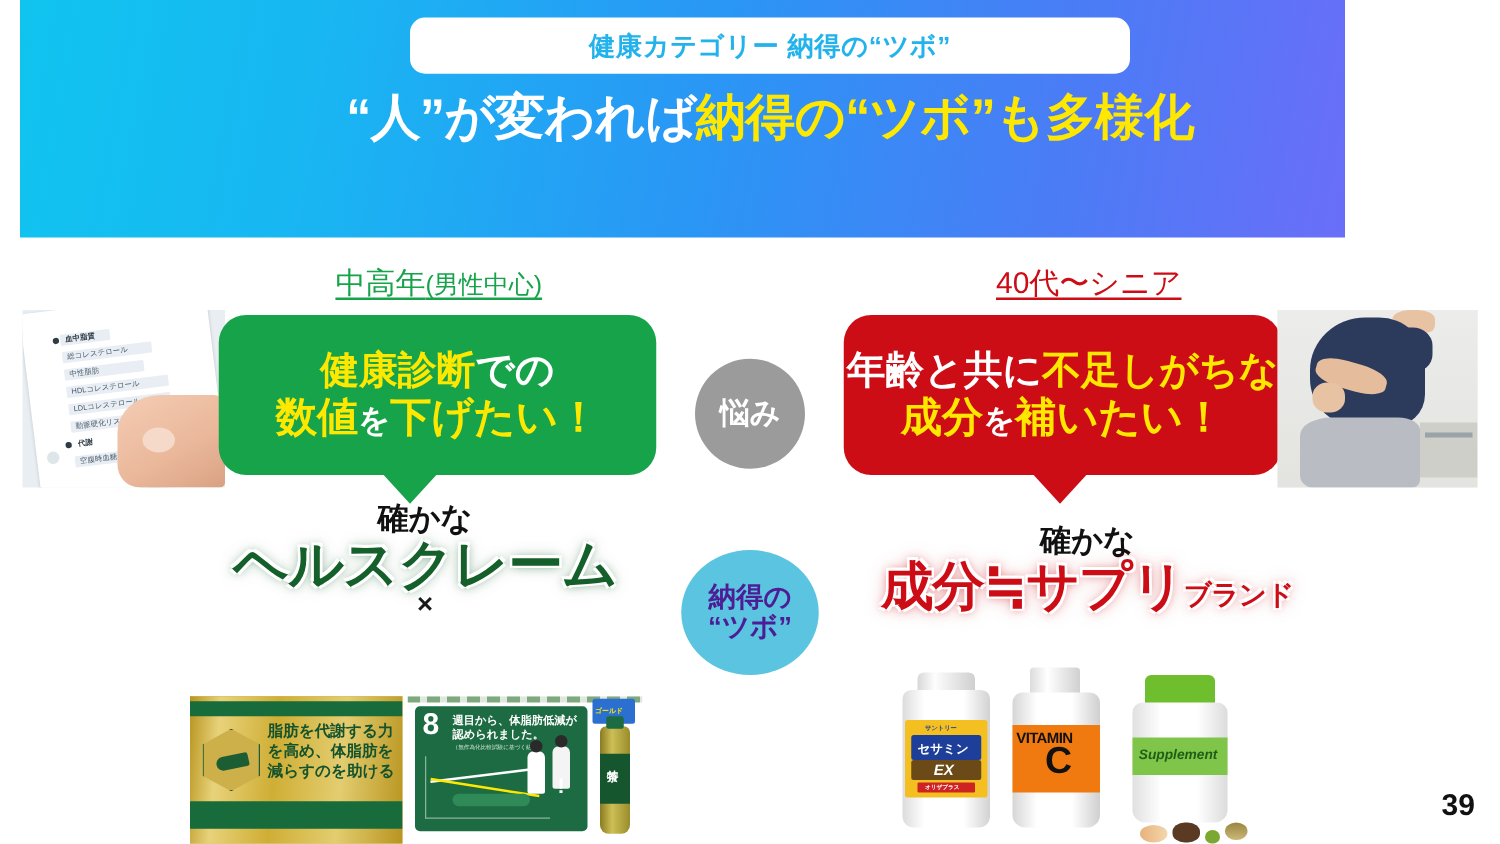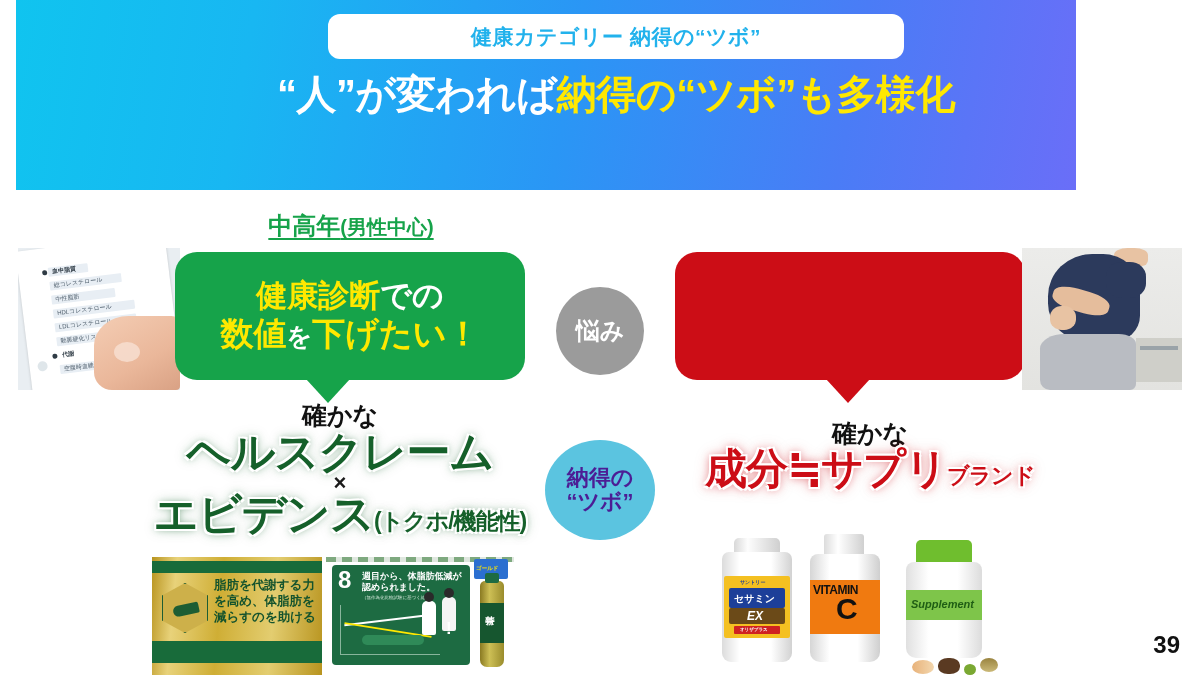--- a/index.html
+++ b/index.html
@@ -33,21 +33,21 @@
     letter-spacing:-0.5px;white-space:nowrap;
   }
   .title-l1 .hl{color:#ffe800;}
   .title-l2{
     font-size:36px;font-weight:bold;color:#ffffff;line-height:1.18;
     letter-spacing:-0.5px;white-space:nowrap;margin-top:4px;
   }
 
   
   .col-head{
-    position:absolute;font-size:24px;font-weight:bold;
+    position:absolute;font-size:24px;font-weight:normal;
     text-decoration:underline;text-underline-offset:4px;white-space:nowrap;
   }
   .col-head.left{left:186px;top:210px;width:330px;text-align:center;color:#16a34a;}
   .col-head.right{left:706px;top:210px;width:330px;text-align:center;color:#cc0d16;}
   .col-head .sub{font-size:20px;}
 
   
   .bubble{
     position:absolute;border-radius:22px;
     display:flex;flex-direction:column;align-items:center;justify-content:center;
@@ -232,20 +232,23 @@
     <div class="title-wrap">
       <div class="title-l1">
         <span>“人”が変われば</span><span class="hl">納得の“ツボ”も多様化</span>
       </div>
     </div>
   </div>
 
   <div class="col-head left">
     <span>中高年</span><span class="sub">(男性中心)</span>
   </div>
+  <div class="col-head right">
+    <span>40代〜シニア</span>
+  </div>
 
   <div class="photo ph-check">
     <div class="sheet">
       <div class="dot" style="top:22px"></div>
       <div class="band" style="top:20px;width:40px;"></div>
       <div class="ln" style="top:20px;left:34px;color:#2f3b45;font-weight:bold">血中脂質</div>
       <div class="band" style="top:34px;width:72px;"></div>
       <div class="ln" style="top:34px">総コレステロール</div>
       <div class="band" style="top:48px;width:64px;"></div>
       <div class="ln" style="top:48px">中性脂肪</div>
@@ -274,41 +277,44 @@
       <span class="y">数値</span><span class="w small">を</span><span class="y">下げたい！</span>
     </div>
   </div>
   <div class="tail green"></div>
 
   <div class="circle gray">
     <span>悩み</span>
   </div>
 
   <div class="bubble red">
+    <div class="l1">
+      <span class="w">年齢と共に</span><span class="y">不足しがちな</span>
+    </div>
+    <div class="l2">
+      <span class="y">成分</span><span class="w small">を</span><span class="y">補いたい！</span>
+    </div>
   </div>
   <div class="tail red"></div>
 
   <div class="photo ph-back">
     <div class="bp-wall"></div>
     <div class="bp-desk"></div>
     <div class="bp-head"></div>
     <div class="bp-torso"></div>
     <div class="bp-sleeve"></div>
     <div class="bp-pants"></div>
     <div class="bp-arm"></div>
     <div class="bp-hand"></div>
   </div>
 
   <div class="concl concl-left">
     <div class="kakuna">確かな</div>
     <div class="big-green">ヘルスクレーム</div>
     <div class="cross">×</div>
-    <div class="big-green">
-      <span>エビデンス</span><span class="tiny">(トクホ/機能性)</span>
-    </div>
   </div>
 
   <div class="circle teal">
     <span>納得の</span>
     <span>“ツボ”</span>
   </div>
 
   <div class="concl concl-right">
     <div class="kakuna">確かな</div>
     <div class="big-red">

